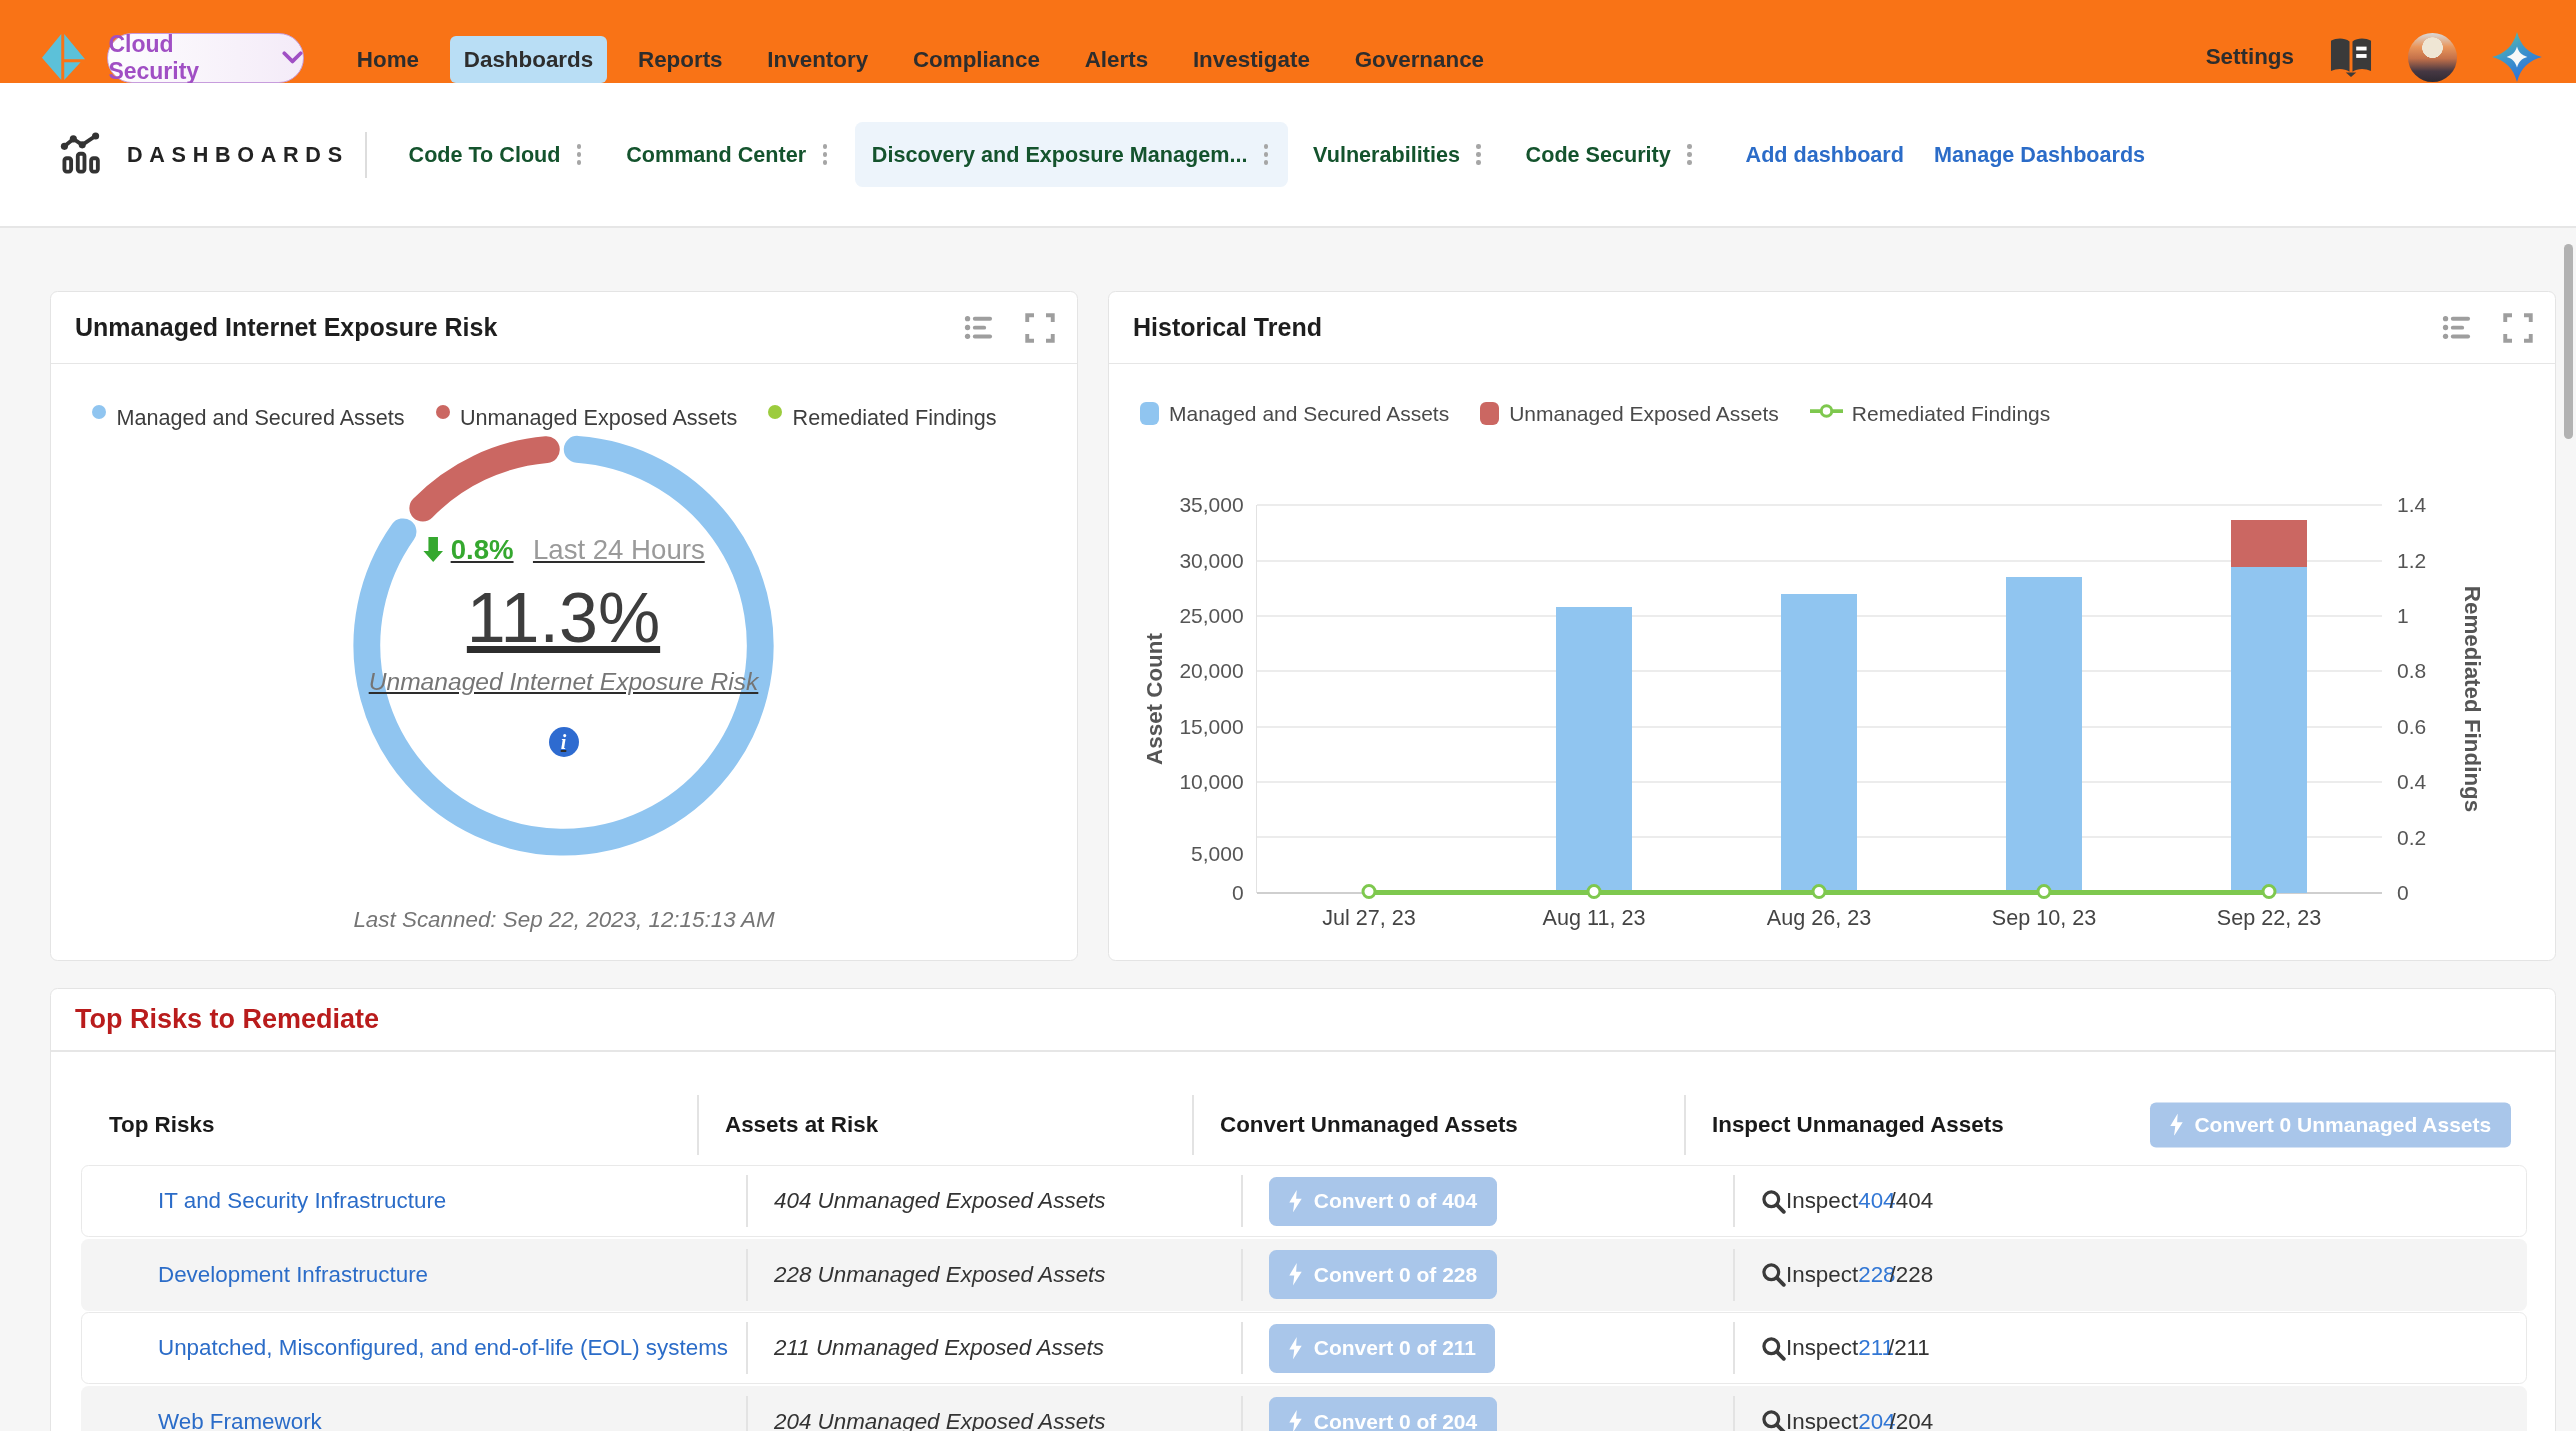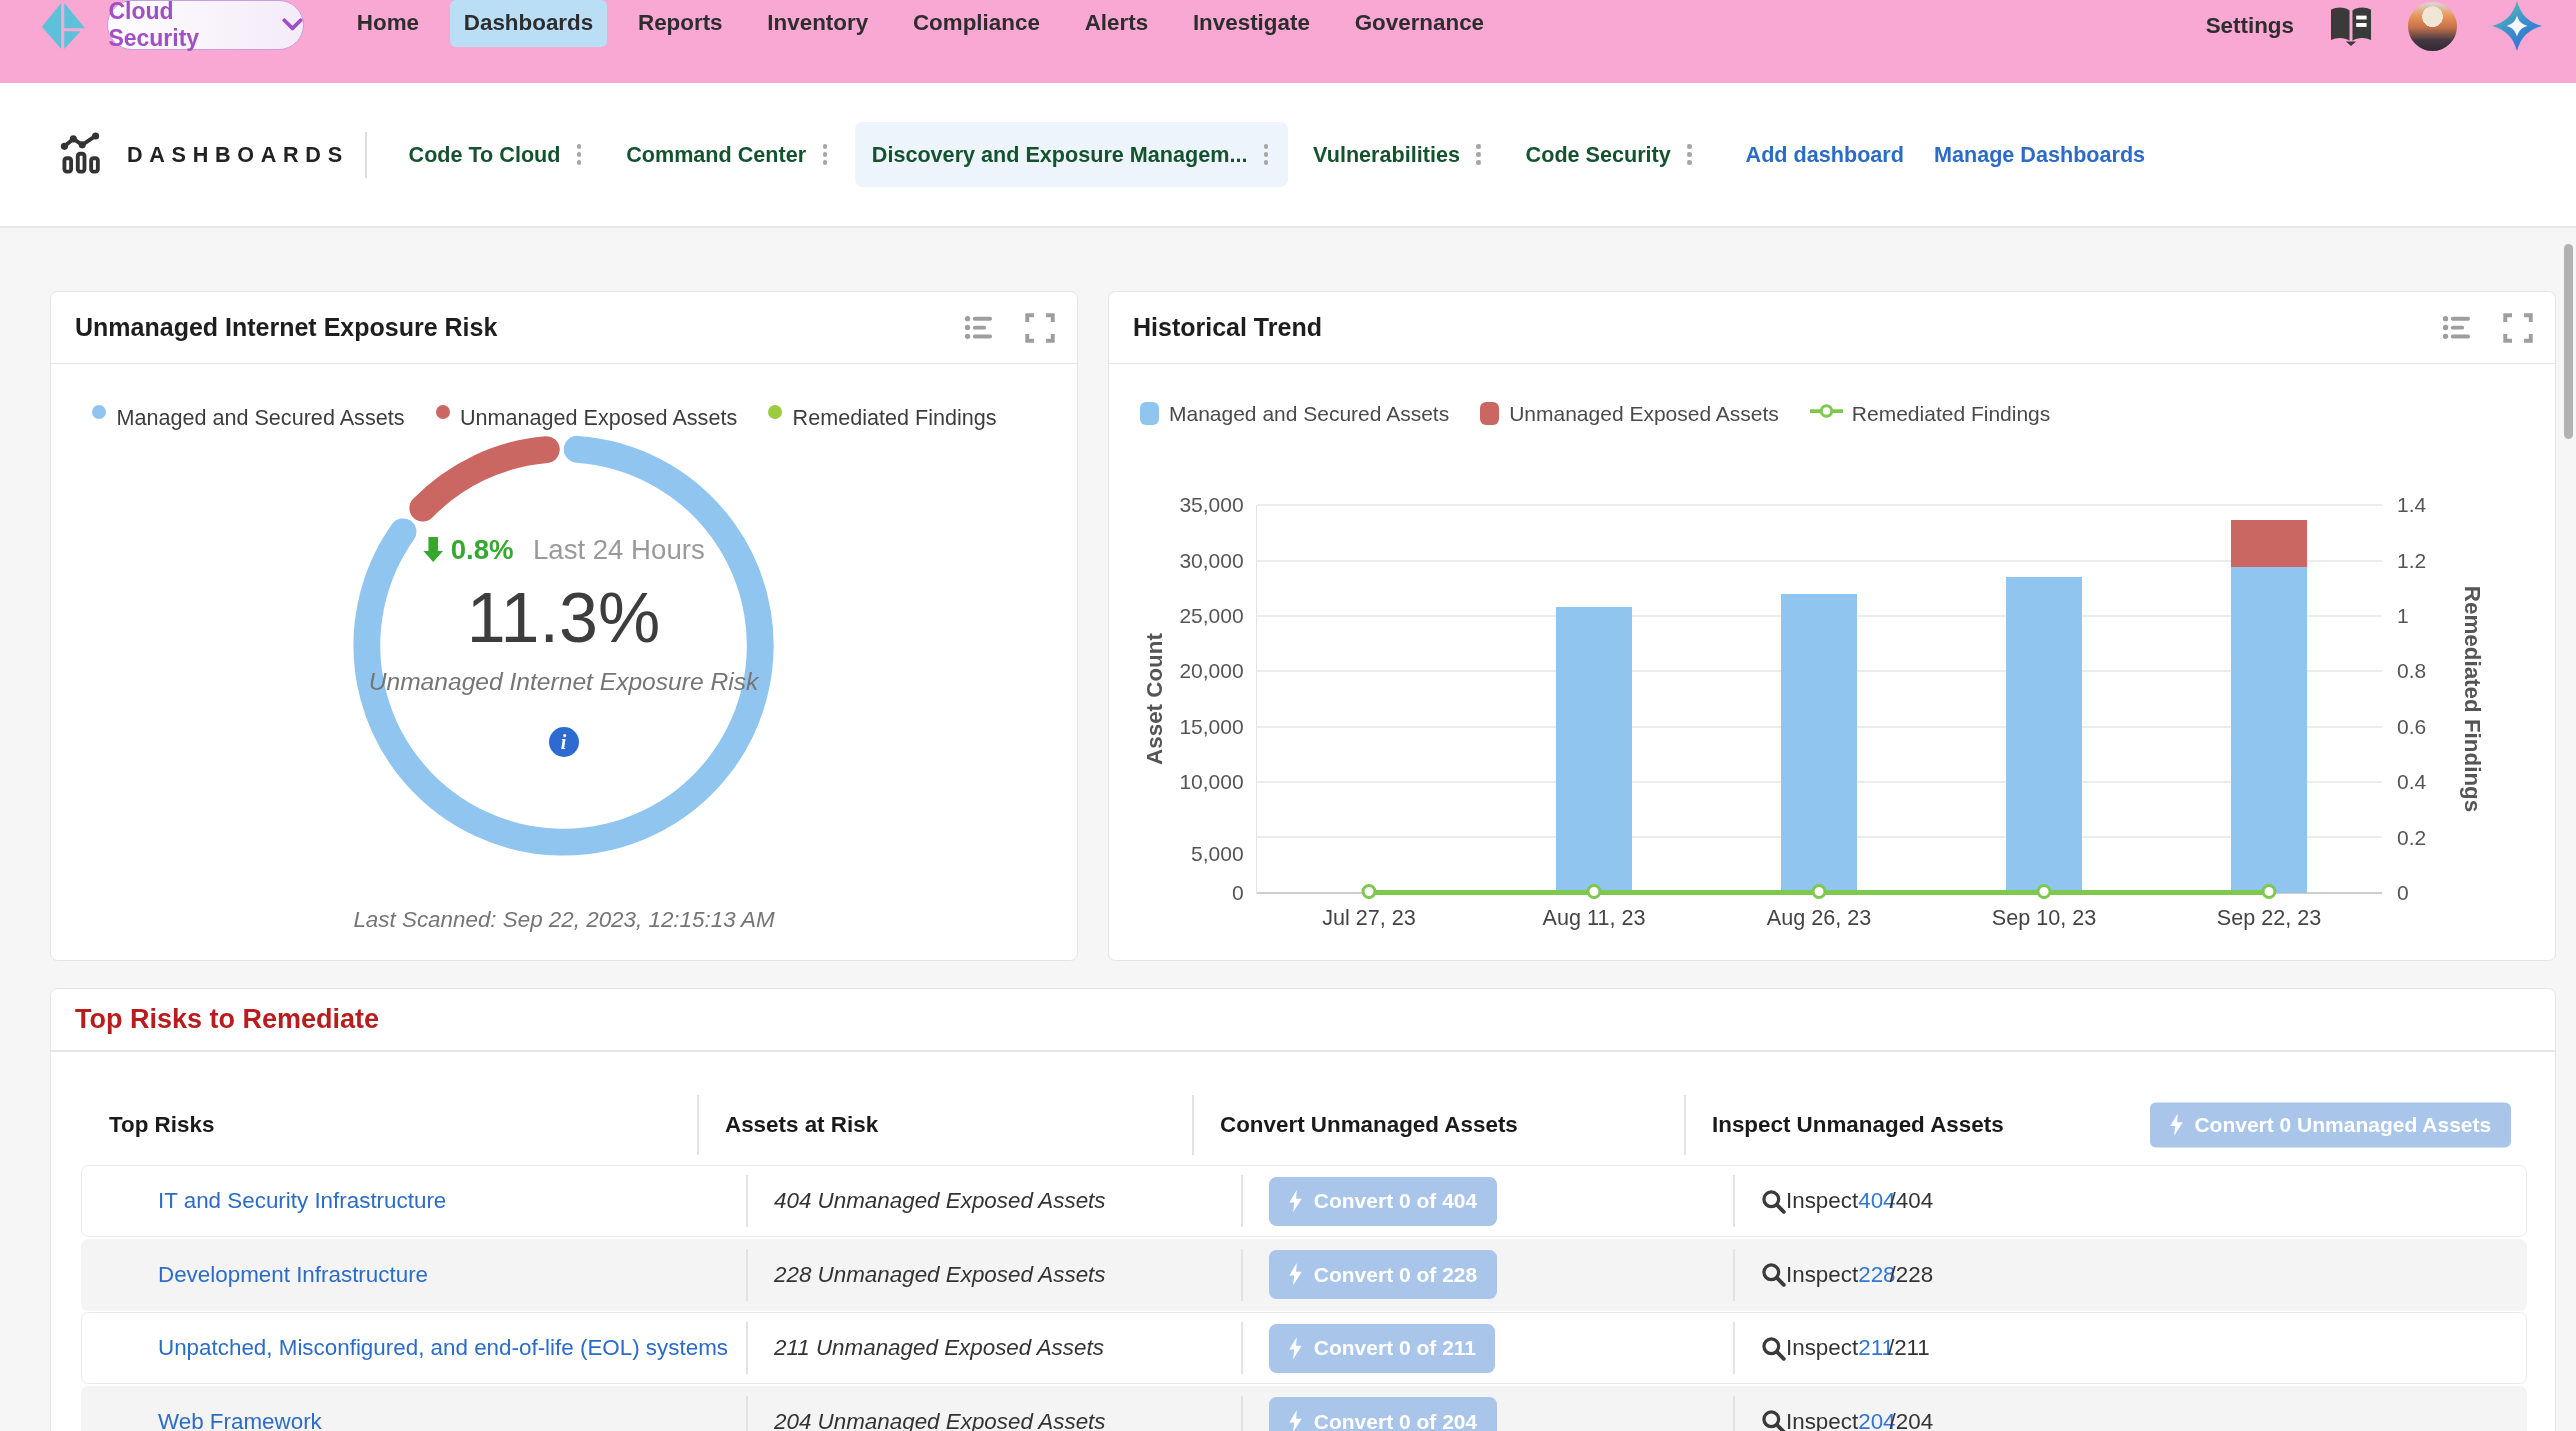--- a/index.html
+++ b/index.html
@@ -3,21 +3,21 @@
 <meta charset="utf-8">
 <style>
   html,body{margin:0;padding:0;}
   body{
     width:2576px;height:1431px;overflow:hidden;position:relative;
     font-family:"Liberation Sans",sans-serif;background:#f6f6f6;color:#2d2d2d;
     -webkit-font-smoothing:antialiased;
   }
   .page{position:absolute;inset:0;}
   
-  .topnav{position:absolute;left:0;top:0;width:2576px;height:83px;background:#f9a8d4;display:flex;align-items:flex-start;}
+  .topnav{position:absolute;left:0;top:0;width:2576px;height:83px;background:#f97316;display:flex;align-items:flex-end;}
   .brand-logo{margin-left:39px;width:49px;height:52px;flex:0 0 auto;cursor:pointer;}
   .product-pill{
     margin-left:19.4px;width:195px;height:48px;border:1.5px solid #c79ddd;border-radius:25px;
     display:flex;align-items:center;justify-content:center;gap:12px;cursor:pointer;
     background:linear-gradient(90deg,#fdfdfe 0%,#f4ebf8 100%);
   }
   .product-pill span{color:var(--accent_purple,#a04fc4);font-size:23px;font-weight:700;}
   .main-nav{display:flex;align-items:center;gap:18px;margin-left:39px;}
   .nav-item{font-size:22.4px;font-weight:600;color:#2d2d2d;text-decoration:none;padding:10.4px 13.4px;border-radius:6px;white-space:nowrap;cursor:pointer;}
   .nav-item.active{background:var(--active_nav_bg,#b9def5);}
@@ -45,21 +45,21 @@
   .head-icons{margin-left:auto;margin-right:22.4px;display:flex;align-items:center;gap:30px;}
   .head-icons svg{cursor:pointer;}
   .legend{display:flex;align-items:center;font-size:21.6px;color:#3d3d3d;}
   .dot{width:14px;height:14px;border-radius:50%;display:inline-block;margin-right:10.4px;flex:0 0 auto;}
   .sq{width:18.6px;height:23px;border-radius:6px;display:inline-block;margin-right:10.4px;flex:0 0 auto;}
   .leg-item{display:flex;align-items:flex-start;margin-right:31px;}
   
   .exposure-card{left:50px;top:291px;width:1028px;height:670px;}
   .exposure-card .legend{position:absolute;left:41px;top:113px;}
   .donut-wrap{position:absolute;left:289px;top:130px;width:447px;height:447px;}
-  .donut-center{position:absolute;left:289px;top:130px;width:447px;height:447px;display:flex;flex-direction:column;align-items:center;justify-content:center;text-align:center;}
+  .donut-center{position:absolute;left:289px;top:130px;width:447px;height:447px;display:flex;flex-direction:column;align-items:center;justify-content:center;text-align:center;text-decoration:underline;}
   .delta-row{display:flex;align-items:center;gap:6px;font-size:27.6px;}
   .delta-val{color:var(--delta_green,#35a82f);font-weight:700;}
   .delta-period{color:#9a9a9a;margin-left:13.4px;}
   .big-value{font-size:70px;color:#3d3d3d;margin:12px 0 10.4px;}
   .risk-label{font-style:italic;color:#757575;font-size:24.6px;}
   .info-icon{margin-top:31px;width:30px;height:30px;border-radius:50%;background:var(--info_blue,#2e6bd0);color:#fff;
     font:italic 700 20px/30px "Liberation Serif",serif;text-align:center;cursor:pointer;}
   .last-scanned{position:absolute;left:0;bottom:27px;width:100%;text-align:center;font-style:italic;color:#757575;font-size:22.4px;}
   
   .trend-card{left:1108px;top:291px;width:1448px;height:670px;}

